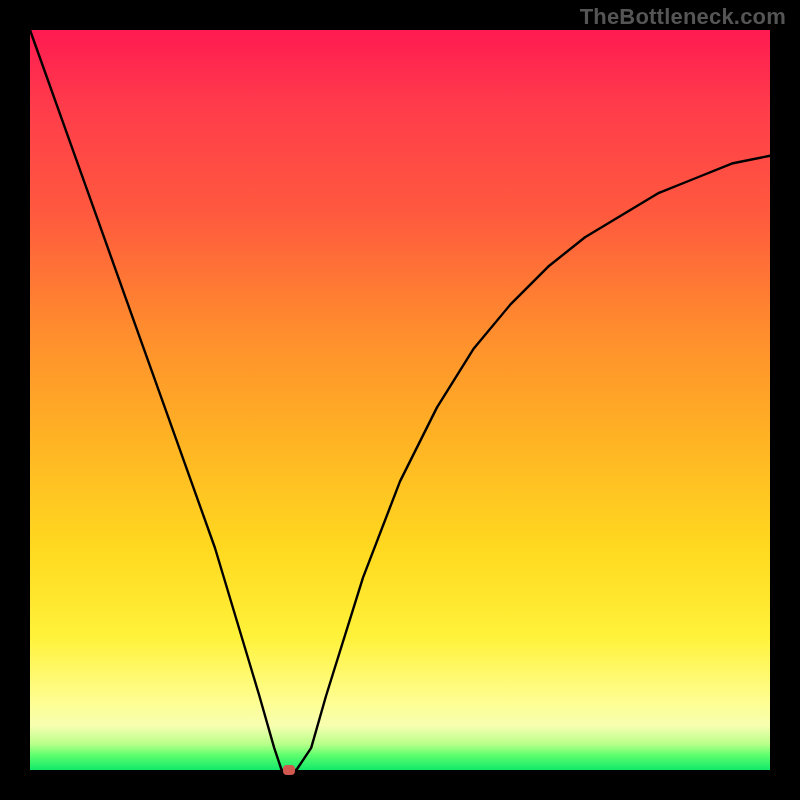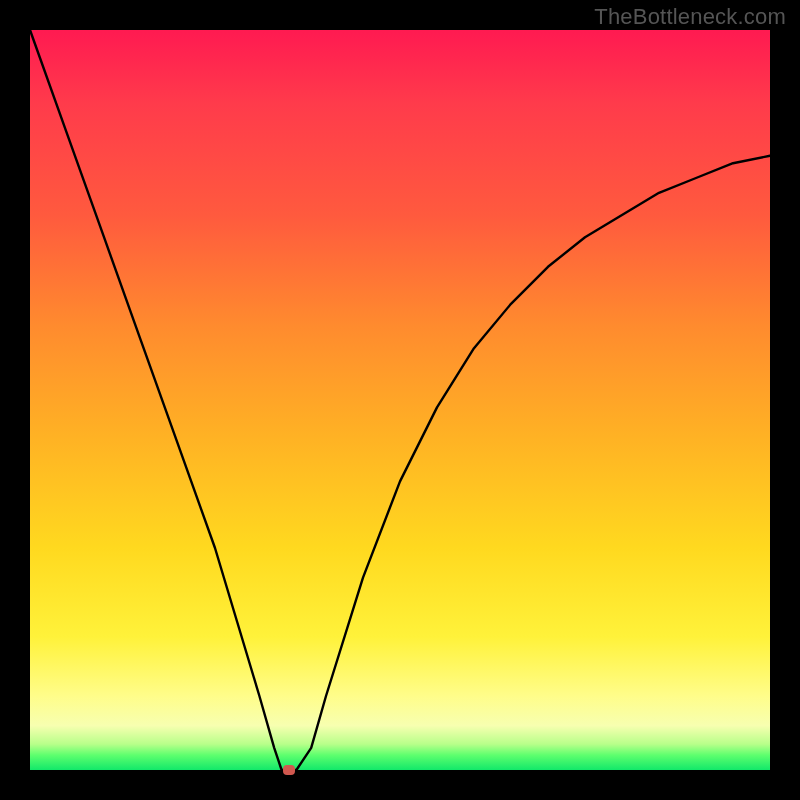--- a/index.html
+++ b/index.html
@@ -16,21 +16,21 @@
     width: 800px;
     height: 800px;
     background: #000;
   }
   .watermark {
     position: absolute;
     top: 4px;
     right: 14px;
     color: #555;
     font-size: 22px;
-    font-weight: 400;
+    font-weight: 700;
     letter-spacing: 0.2px;
     user-select: none;
   }
   .plot-area {
     position: absolute;
     left: 30px;
     top: 30px;
     width: 740px;
     height: 740px;
     

